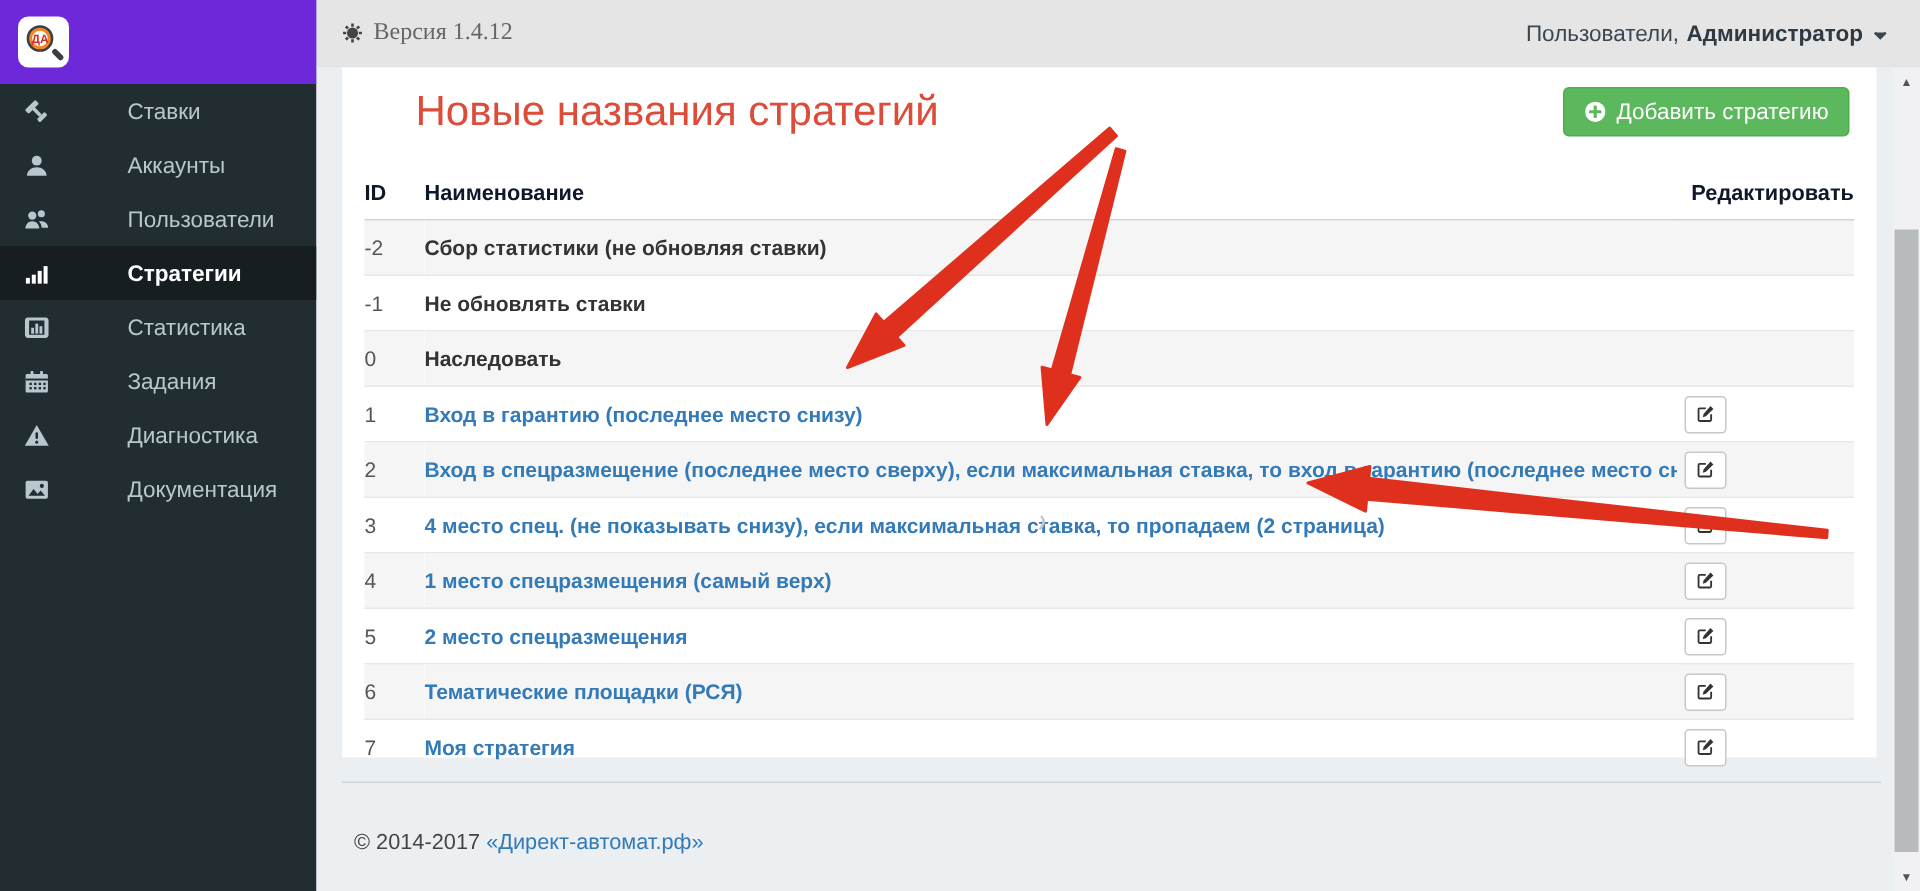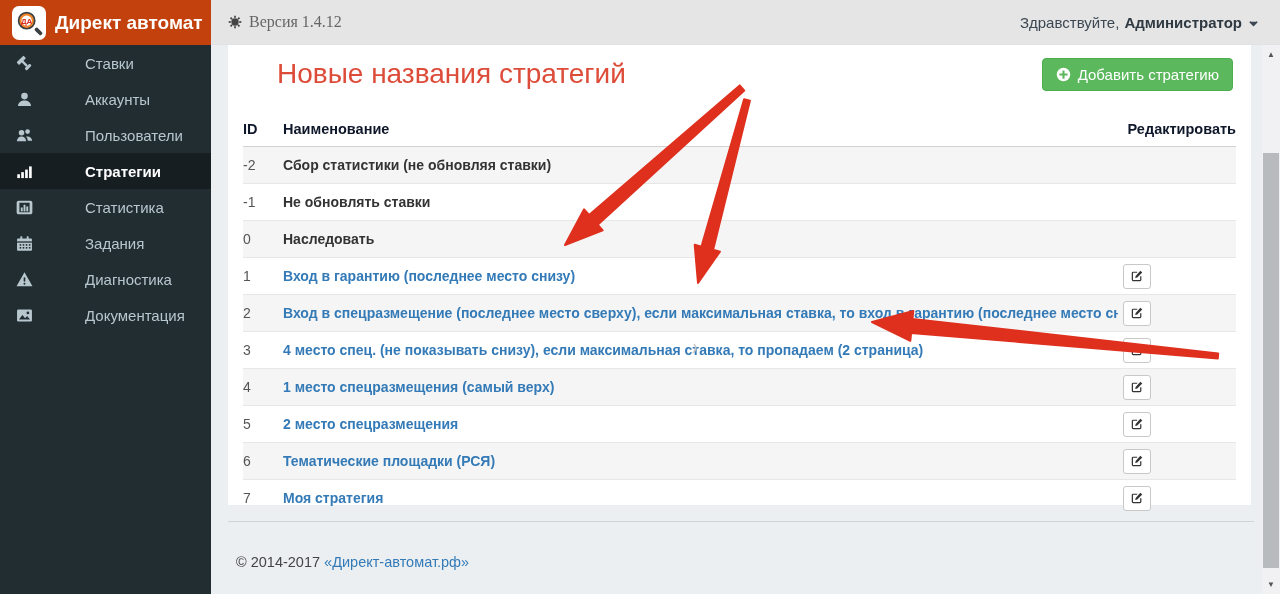--- a/index.html
+++ b/index.html
@@ -3,21 +3,21 @@
 <meta charset="utf-8">
 <style>
   html,body { margin:0; padding:0; }
   body {
     width:1280px; height:594px; overflow:hidden; position:relative;
     font-family:"Liberation Sans", sans-serif; background:#fff;
     -webkit-font-smoothing:antialiased;
   }
   
   .sidebar { position:absolute; left:0; top:0; width:211px; height:594px; background:var(--sidebar-bg,#222d32); }
-  .logo { height:45px; background:#c2410c; display:flex; align-items:center; padding-left:12px; gap:9px; cursor:pointer; }
+  .logo { height:56px; background:#6d28d9; display:flex; align-items:center; padding-left:12px; gap:9px; cursor:pointer; }
   .logo-icon { width:34px; height:34px; background:#fff; border-radius:7px; display:flex; align-items:center; justify-content:center; flex:none; }
   .logo-icon svg { width:30px; height:30px; }
   .logo-text { color:#fff; font-size:19px; font-weight:600; white-space:nowrap; }
   .menu-item { height:36px; display:flex; align-items:center; padding:0 14px 0 16px; color:var(--sidebar-text,#b8c7ce); font-size:15px; cursor:pointer;gap:42px; }
   .menu-item.active { background:var(--sidebar-active-bg,#171e22); color:#fff; font-weight:bold; }
   .mi-icon { width:17px; height:17px; margin-right:10px; display:inline-flex; flex:none; }
   .mi-icon svg, .mi-chevron svg, .edit-ic svg, .plus-ic svg, .v-gear svg, .um-chevron svg { width:100%; height:100%; fill:currentColor; }
   .mi-label { flex:1; }
   .mi-chevron { width:13px; height:13px; opacity:.8; display:inline-flex; }
   
@@ -69,21 +69,20 @@
 <aside class="sidebar">
   <div class="logo">
     <span class="logo-icon">
       <svg viewBox="0 0 32 32">
         <rect x="24.2" y="20.2" width="9.5" height="4" rx="1.6" transform="rotate(45 24.2 20.2)" fill="#3a3f44"></rect>
         <circle cx="13.5" cy="13.5" r="8.2" fill="none" stroke="#3a3f44" stroke-width="2.6"></circle>
         <circle cx="13.5" cy="13.5" r="6.6" fill="#fff" stroke="#f0862b" stroke-width="2.2"></circle>
         <text x="13.5" y="16.6" font-size="8.5" font-weight="bold" fill="#d93025" text-anchor="middle" font-family="Liberation Sans, sans-serif">ДА</text>
       </svg>
     </span>
-    <span class="logo-text">Директ автомат</span>
   </div>
   <nav class="menu" id="sidebar-menu">
       <div class="menu-item">
         <span class="mi-icon">
           <svg viewBox="0 0 16 16">
             <g transform="rotate(-45 8 8)">
               <rect x="3.4" y="2" width="9.2" height="3.4" rx="0.8"></rect>
               <rect x="6.9" y="3" width="2.2" height="8.4" rx="0.6"></rect>
               <rect x="4.6" y="11.4" width="6.8" height="2.8" rx="1"></rect>
             </g>
@@ -208,21 +207,21 @@
             <line x1="2.9" y1="2.9" x2="4.6" y2="4.6"></line>
             <line x1="11.4" y1="11.4" x2="13.1" y2="13.1"></line>
             <line x1="2.9" y1="13.1" x2="4.6" y2="11.4"></line>
             <line x1="11.4" y1="4.6" x2="13.1" y2="2.9"></line>
           </g>
         </svg>
       </span>
     <span>Версия 1.4.12</span>
   </div>
   <div class="user-menu">
-    <span>Здравствуйте,</span>
+    <span>Пользователи,</span>
     <b>Администратор</b>
     <span class="um-chevron">
         <svg viewBox="0 0 16 16" fill="none" stroke="currentColor" stroke-width="2">
           <path d="M3.5 5.8 8 10.3l4.5-4.5"></path>
         </svg>
       </span>
   </div>
 </header>
 
 <main class="content">

